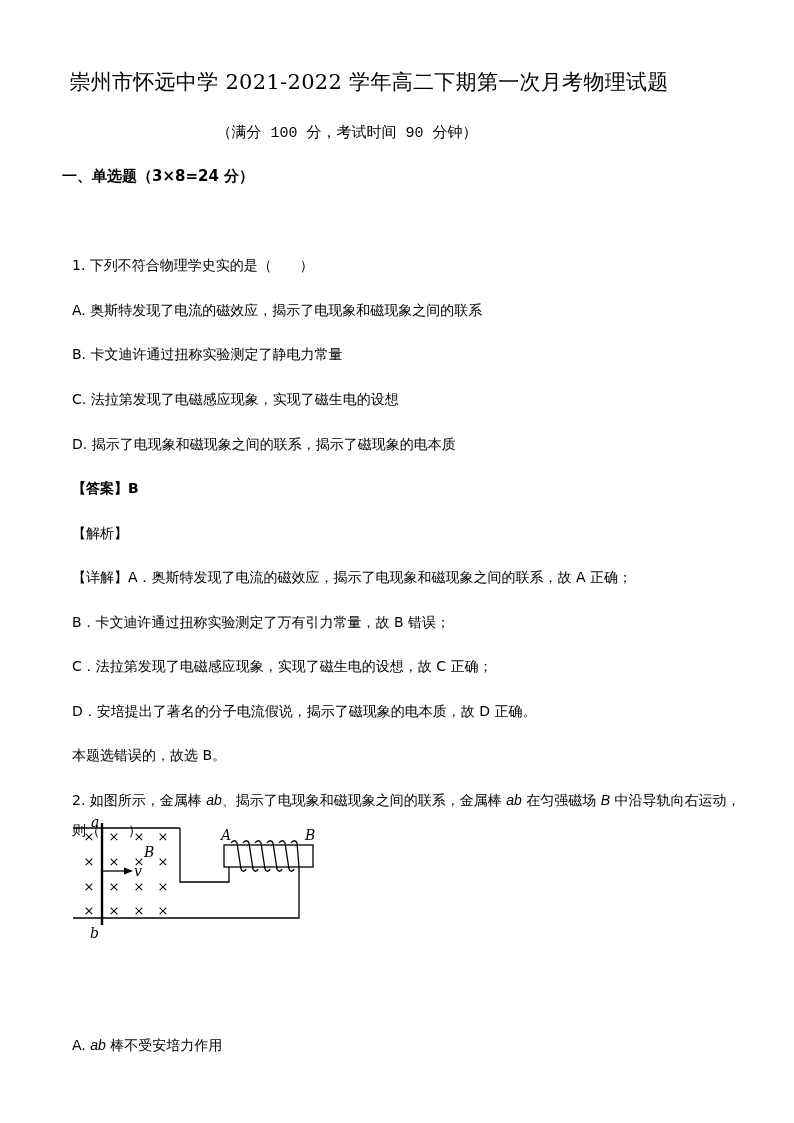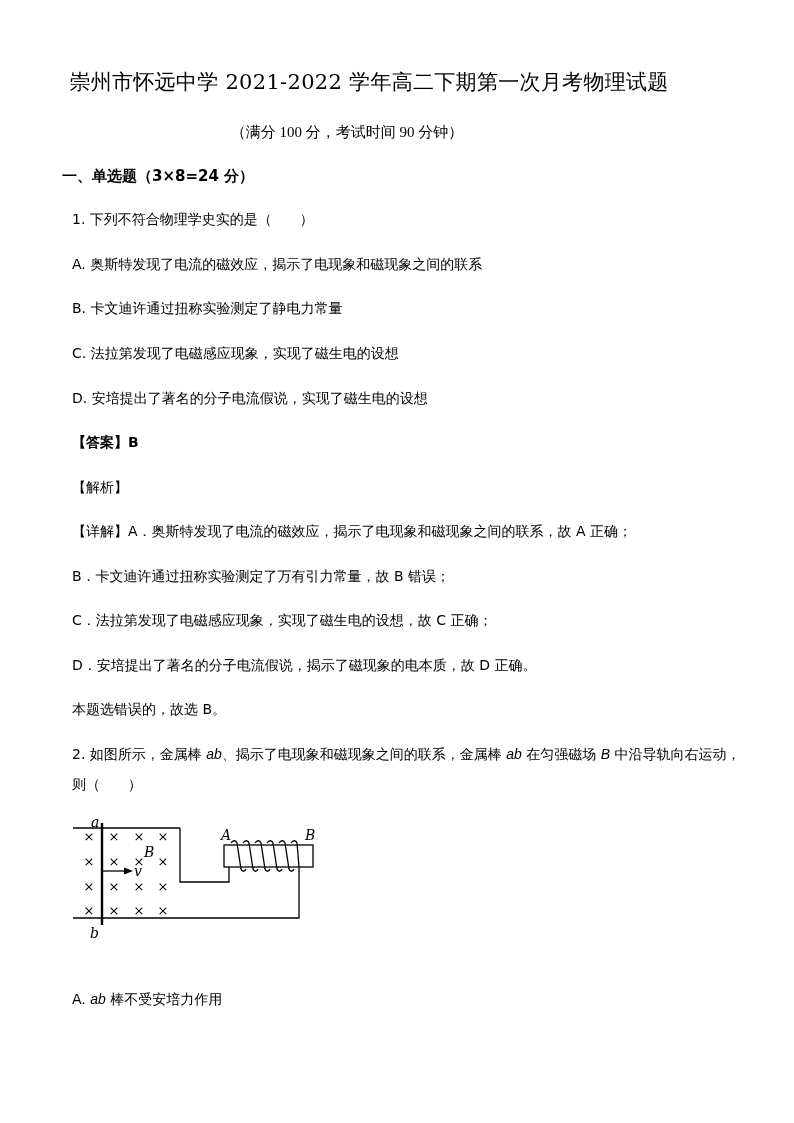--- a/index.html
+++ b/index.html
@@ -1,38 +1,38 @@
 <!DOCTYPE html>
 <html><head>
 <meta charset="utf-8">
 <style>
   html, body { margin: 0; padding: 0; background: #ffffff; }
   body { width: 794px; height: 1123px; position: relative; overflow: hidden; font-family: "DejaVu Serif", "Liberation Serif", serif; color: #000; }
   .abs { position: absolute; white-space: nowrap; }
   .title { left: 0; width: 738px; top: 68px; text-align: center; font-size: 21px; letter-spacing: 0.3px; font-family: "DejaVu Serif", "Liberation Serif", serif; }
-  .subtitle { left: 0; width: 694px; top: 123px; text-align: center; font-size: 15px; font-family: Liberation Serif, serif; }
+  .subtitle { left: 0; width: 694px; top: 123px; text-align: center; font-size: 15px; font-family: Liberation Mono, monospace; }
   .section { left: 62px; top: 167px; font-size: 15px; font-weight: bold; font-family: "DejaVu Sans", "Liberation Sans", sans-serif; }
-  .line { left: 72px; font-size: 14px; font-family: "DejaVu Sans", "Liberation Sans", sans-serif; }
+  .line { left: 72px; font-size: 14px; font-family: "DejaVu Sans", "Liberation Sans", sans-serif; margin-top: 46px; }
   .it { font-style: italic; font-family: Liberation Sans, sans-serif; }
   .bold-bracket { font-weight: normal; }
   svg text { font-family: "DejaVu Serif", "Liberation Serif", serif; }
 </style>
 </head>
 <body>
 
 <div class="abs title">崇州市怀远中学 2021-2022 学年高二下期第一次月考物理试题</div>
 <div class="abs subtitle">（满分 100 分，考试时间 90 分钟）</div>
 
 <div class="abs section">一、单选题（3×8=24 分）</div>
 
 <div class="abs line" style="top:211px;">1. 下列不符合物理学史实的是（　　）</div>
 <div class="abs line" style="top:256px;">A. 奥斯特发现了电流的磁效应，揭示了电现象和磁现象之间的联系</div>
 <div class="abs line" style="top:300px;">B. 卡文迪许通过扭称实验测定了静电力常量</div>
 <div class="abs line" style="top:345px;">C. 法拉第发现了电磁感应现象，实现了磁生电的设想</div>
-<div class="abs line" style="top:390px;">D. 安培提出了著名的分子电流假说，实现了磁生电的设想</div>
+<div class="abs line" style="top:390px;">D. 揭示了电现象和磁现象之间的联系，揭示了磁现象的电本质</div>
 
 <div class="abs line" style="top:434px;font-weight:bold;">
   <span>【答案】</span><span>B</span>
 </div>
 <div class="abs line" style="top:479px;">【解析】</div>
 
 <div class="abs line" style="top:523px;">
   <span class="bold-bracket">【详解】</span><span>A．奥斯特发现了电流的磁效应，揭示了电现象和磁现象之间的联系，故 A 正确；</span>
 </div>
 <div class="abs line" style="top:568px;">B．卡文迪许通过扭称实验测定了万有引力常量，故 B 错误；</div>

